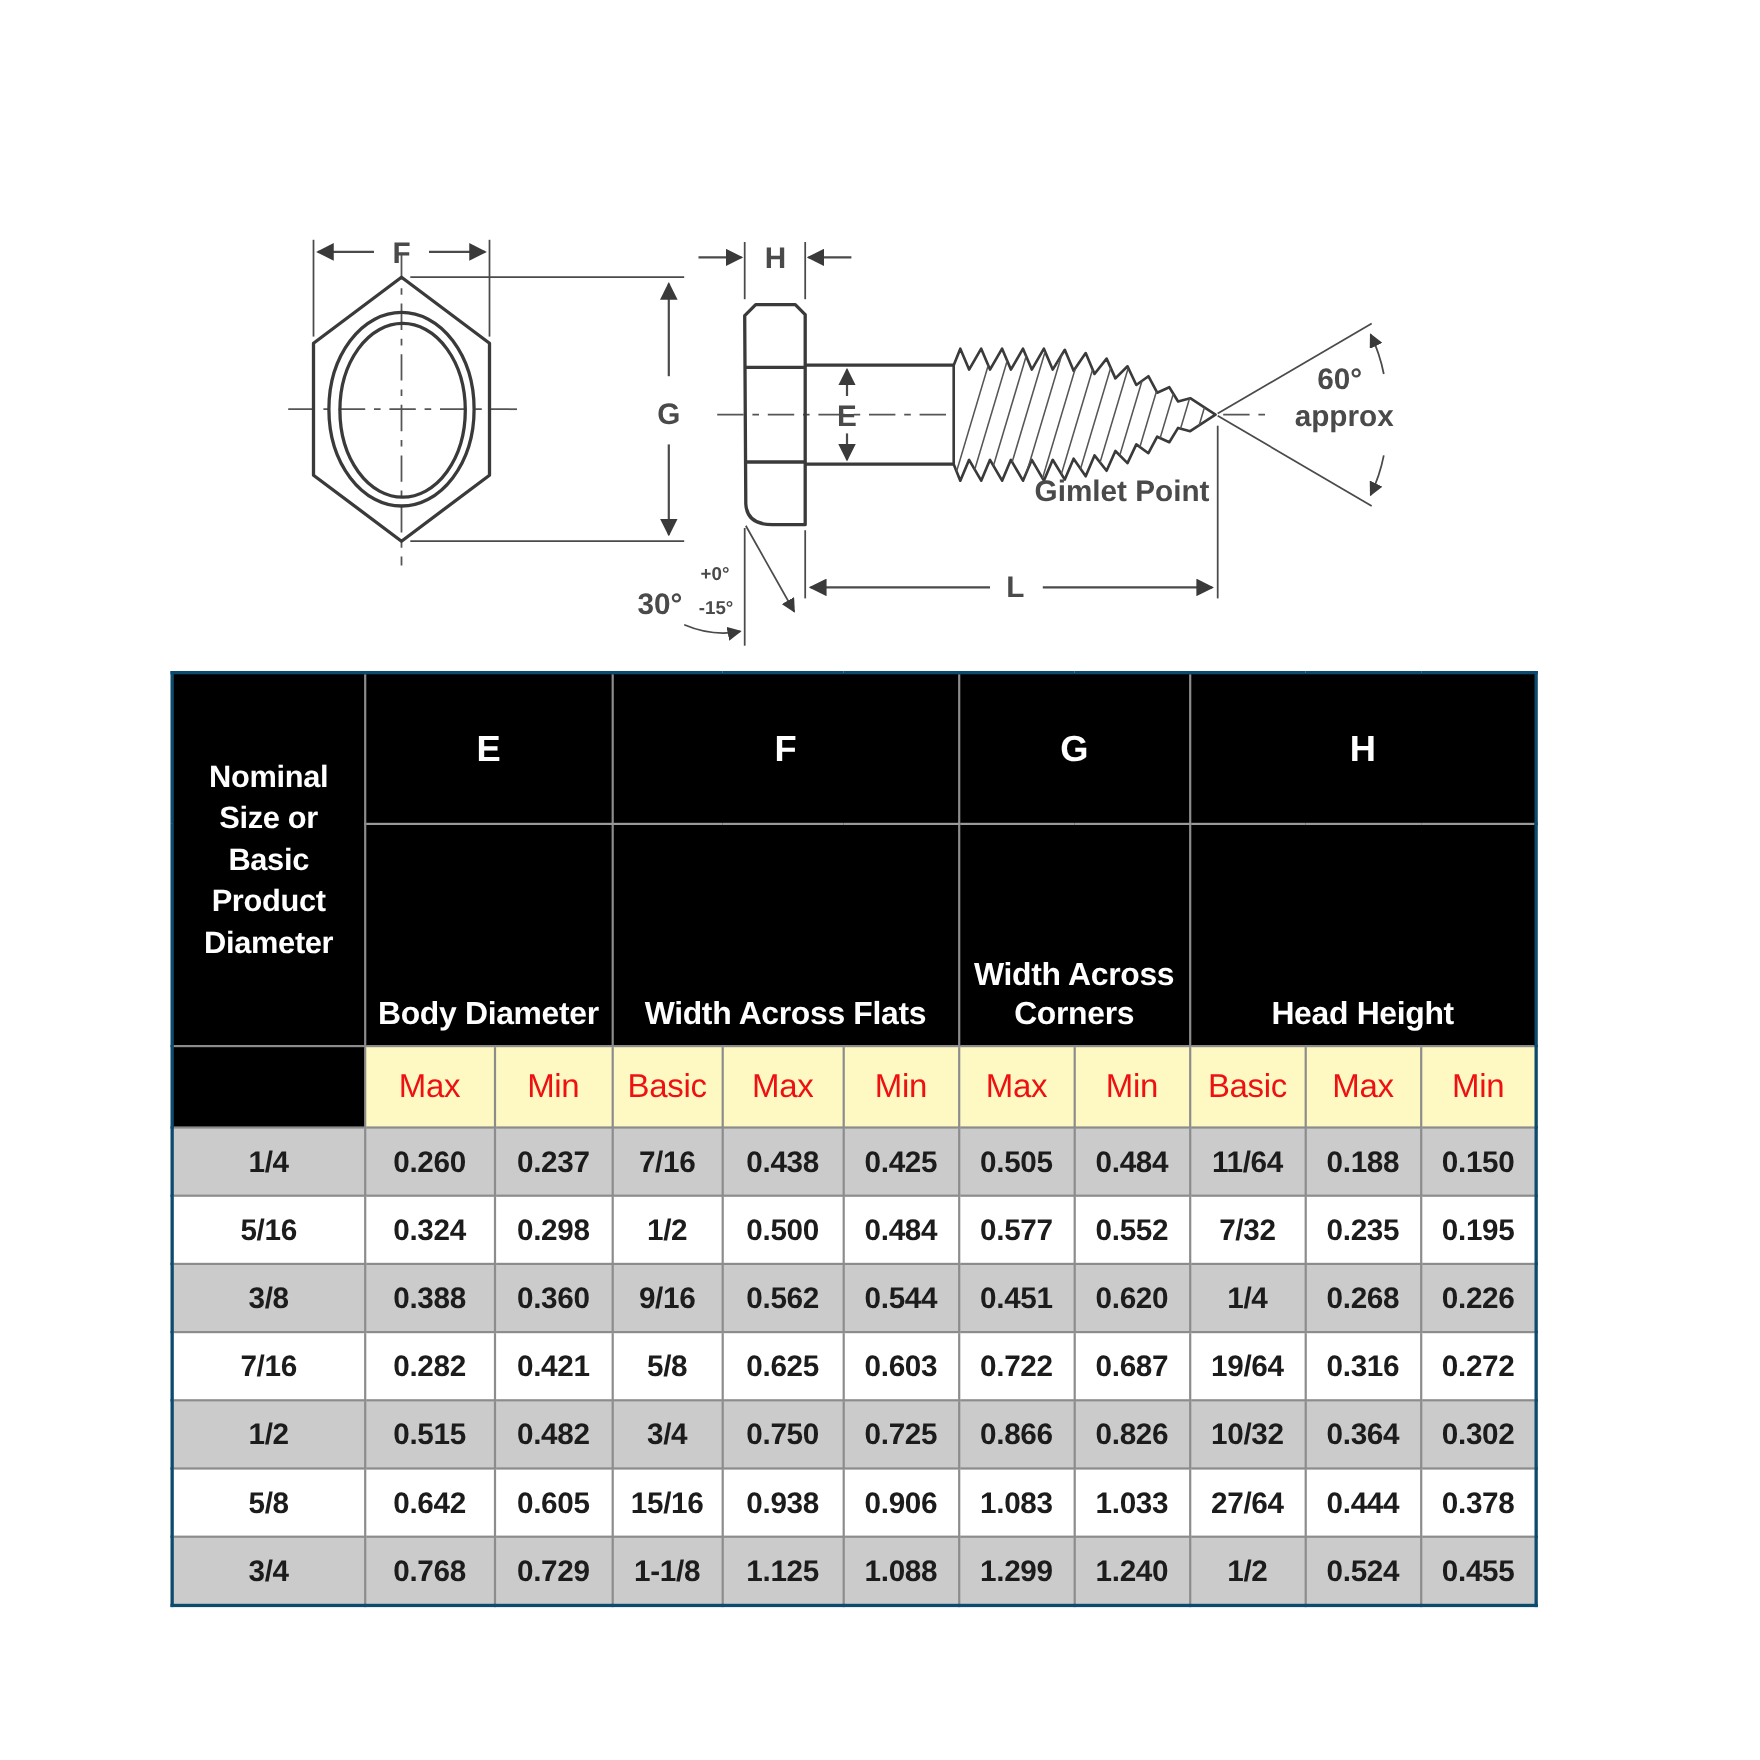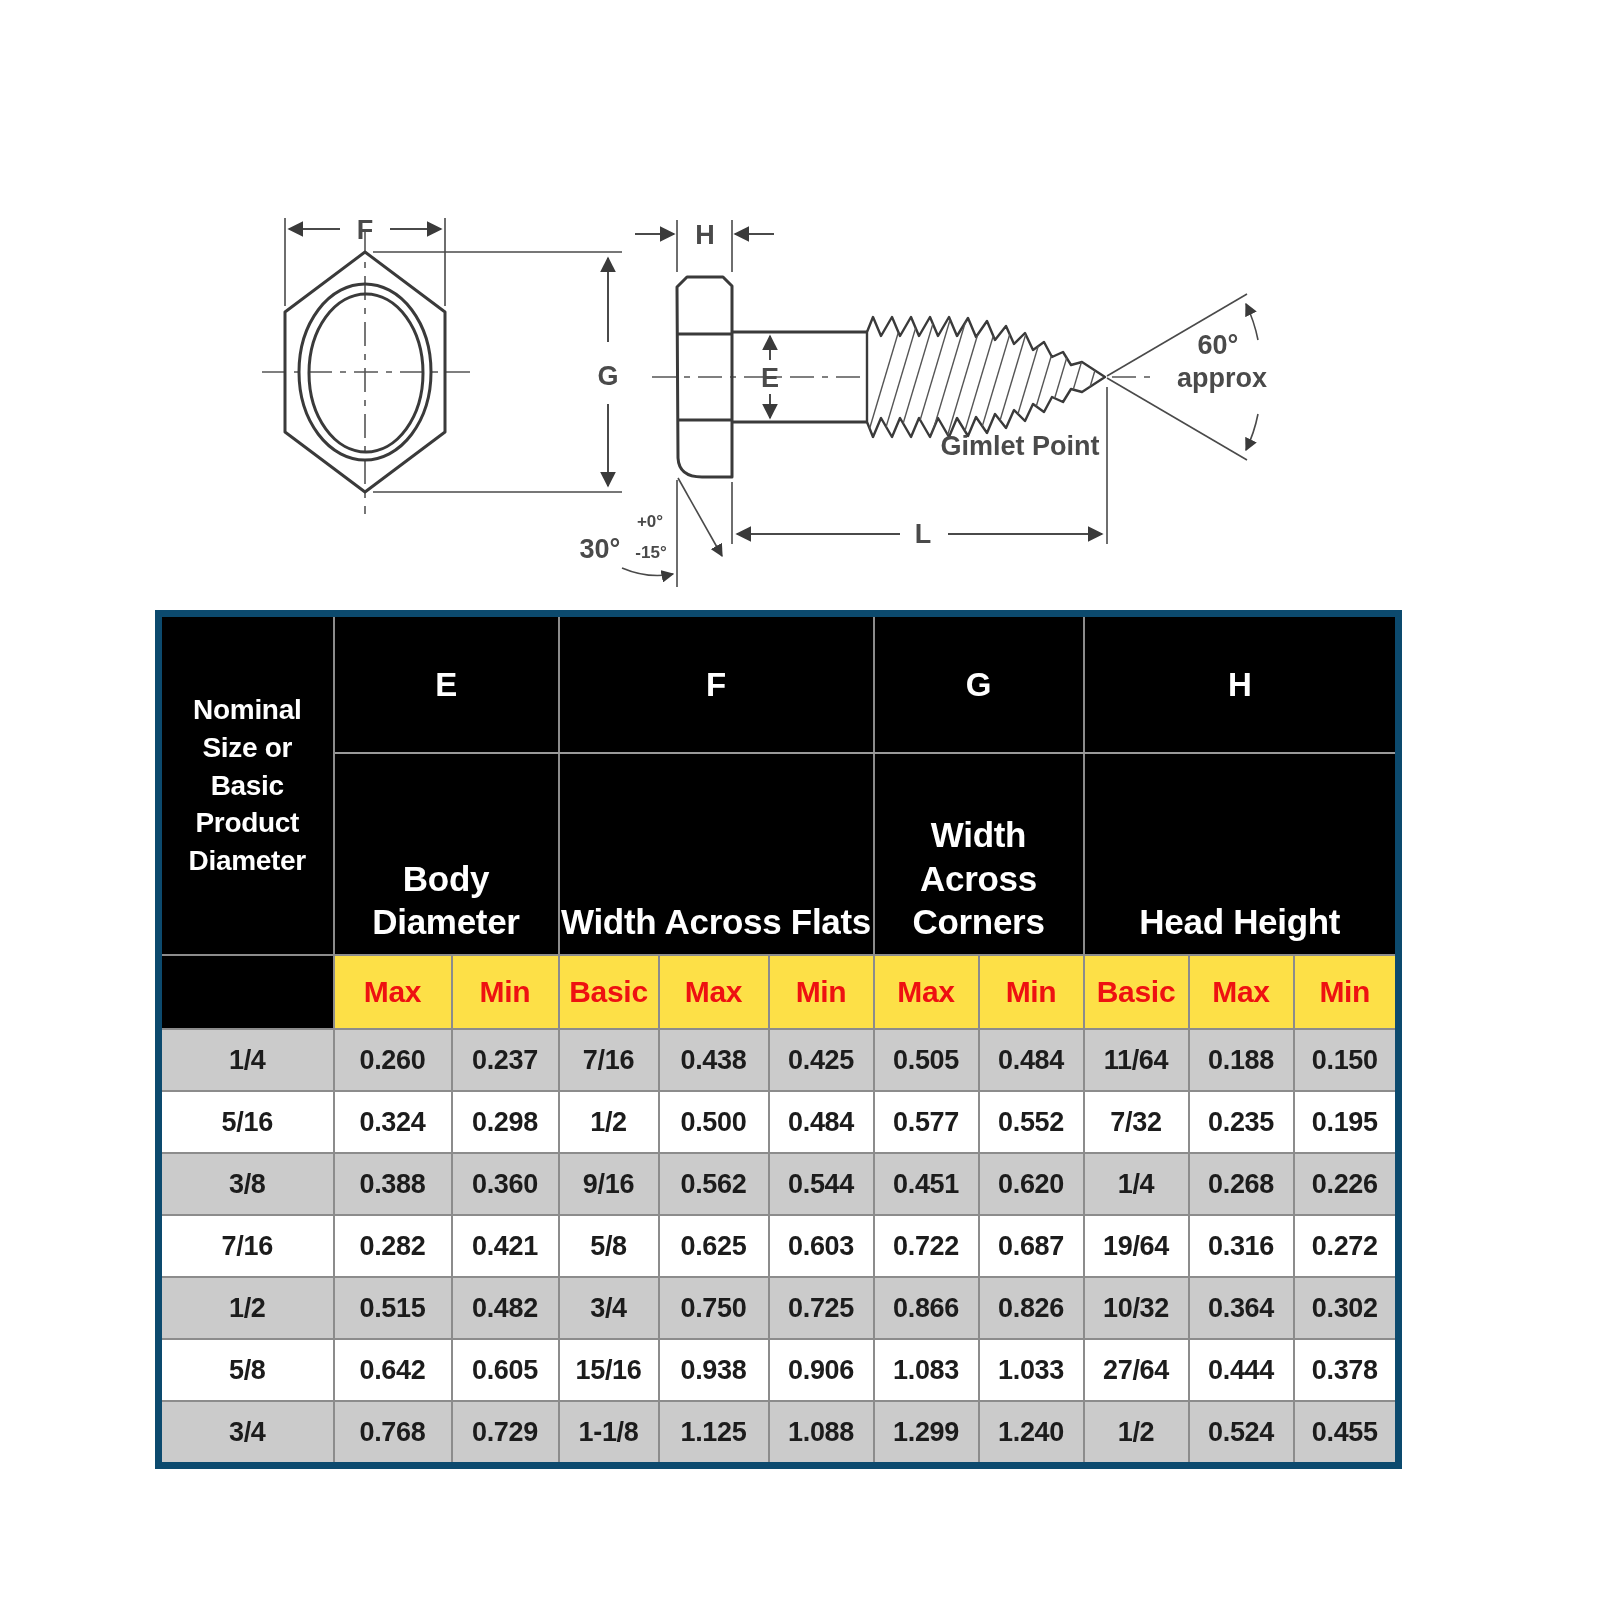--- a/index.html
+++ b/index.html
@@ -14,41 +14,41 @@
   .dwg-thin{stroke:#4a4a4a;fill:none;stroke-width:1.6;}
   .dwg-dim{stroke:#4a4a4a;fill:none;stroke-width:2;}
   .cl{stroke:#555;stroke-width:1.6;fill:none;stroke-dasharray:24 8 6 8;}
   .dlabel{fill:#4a4a4a;font-weight:700;font-size:27px;}
   .dlabel-sm{fill:#4a4a4a;font-weight:700;font-size:17px;}
   .hatch{stroke:#555;stroke-width:1.4;}
   
   .spec-table{
     position:absolute;left:155px;top:610px;width:1240px;
     border-collapse:collapse;table-layout:fixed;
-    border:7px solid #0c4a6e;
+    border:3px solid #0c4a6e;
     padding-left:28px;
   }
   .spec-table th,.spec-table td{
     border:2px solid #8c8c8c;padding:0;text-align:center;letter-spacing:-0.3px;
   }
   th.corner{
     background:#000;color:#fff;font-size:28px;font-weight:700;line-height:1.35;
     vertical-align:middle;padding:0 10px;
   }
   th.letter{
     background:#000;color:#fff;font-size:33px;font-weight:700;height:135px;
     vertical-align:middle;border-bottom:2px solid #9a9a9a;
   }
   th.groupname{
-    background:#000;color:#fff;font-size:35px;font-weight:700;height:190px;
+    background:#000;color:#fff;font-size:29px;font-weight:700;height:190px;
     vertical-align:bottom;padding-bottom:10px;line-height:1.25;
   }
   th.blank{background:#000;}
   th.sub{
-    background:#fde047;color:#ee1111;font-size:30px;font-weight:700;height:72px;
+    background:#fef9c3;color:#ee1111;font-size:30px;font-weight:400;height:72px;
     vertical-align:middle;
   }
   .spec-table tbody td{
     height:60px;font-size:27px;font-weight:600;color:#1c1c1c;vertical-align:middle;
   }
   .spec-table tbody tr.alt td{background:#cbcbcb;}
   .spec-table tbody tr td{background:#ffffff;}
   .spec-table tbody tr.alt td{background:#cbcbcb;}
 </style>
 </head>

